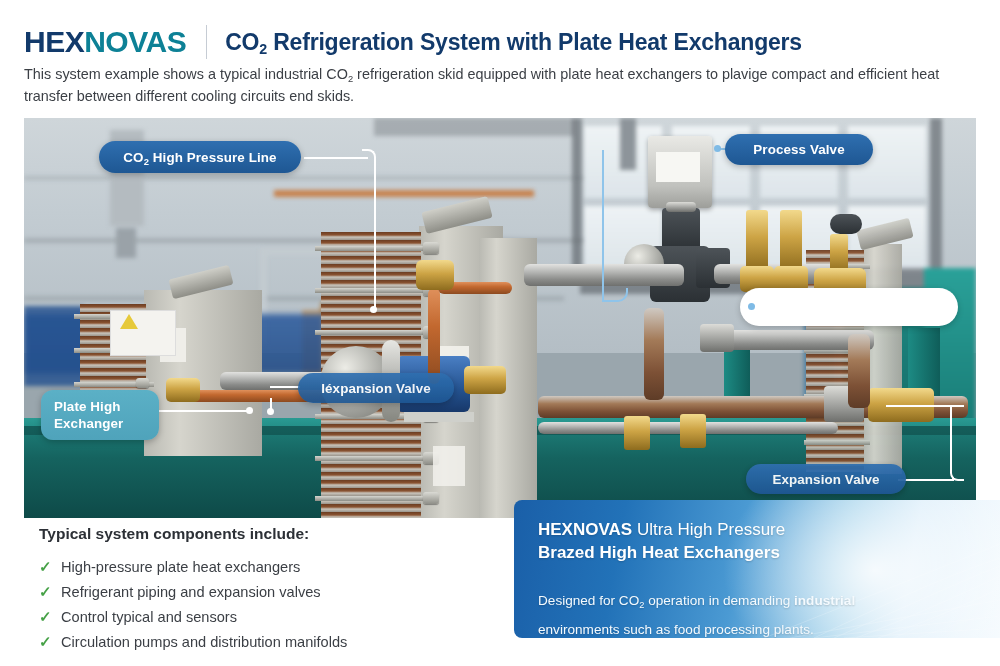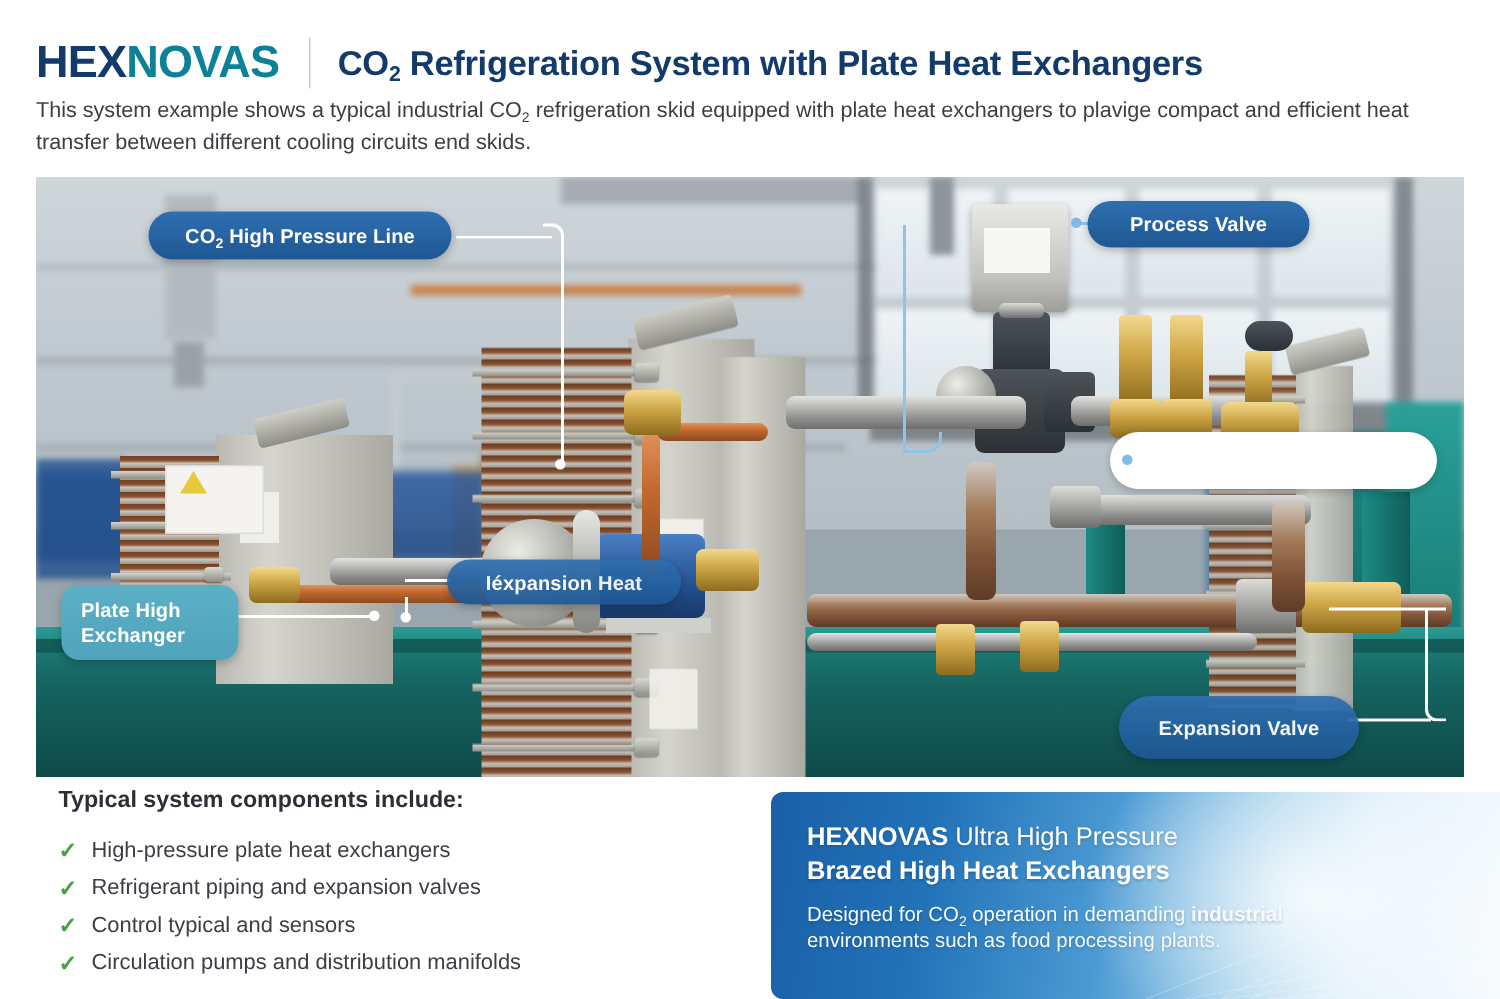--- a/index.html
+++ b/index.html
@@ -104,34 +104,34 @@
 
   
   .components { position: absolute; left: 39px; top: 525px; width: 470px; }
   .comp-title { font-size: 15.5px; font-weight: 700; color: #2c3036; margin-bottom: 11px; }
   .comp-item { display: flex; align-items: center; height: 25px; }
   .check { width: 22px; color: #46a147; font-size: 15px; font-weight: 700;
            display: flex; align-items: center; }
   .comp-label { font-size: 14.6px; color: #3b3f45; }
 
   
-  .panel { position: absolute; left: 514px; top: 528px; width: 486px; height: 138px;
+  .panel { position: absolute; left: 514px; top: 500px; width: 486px; height: 138px;
            border-top-left-radius: 8px; border-bottom-left-radius: 8px;
            overflow: hidden;
            background: linear-gradient(100deg,
               #1a5fa8 0%, #2272b8 22%, #4b9ad3 46%, #9fd0ea 66%,
               #dceefa 80%, #eef7fd 92%, #f6fbfe 100%); }
   .panel-lines { position: absolute; inset: 0; opacity: .5; }
   .panel-glow { position: absolute; right: -40px; top: -60px; width: 330px; height: 260px;
                 background: radial-gradient(ellipse at center, rgba(255,255,255,.85), rgba(255,255,255,0) 65%); }
   .panel-body { position: relative; padding: 18px 22px 0 24px; }
   .panel-h { font-size: 17px; line-height: 23px; color: #ffffff; font-weight: 700;
              text-shadow: 0 1px 2px rgba(0,0,0,.18); }
   .panel-h .light { font-weight: 400; }
-  .panel-p { margin-top: 10px; font-size: 13.6px; line-height: 16px; color: #f4fafe;
+  .panel-p { margin-top: 23px; font-size: 13.6px; line-height: 27px; color: #f4fafe;
              text-shadow: 0 1px 2px rgba(0,0,0,.18); max-width: 400px; }
   .panel-p sub { font-size: .68em; vertical-align: baseline; position: relative; top: 3px; }
   .panel-p b { font-weight: 700; }
 </style>
 </head>
 <body>
 
 <div class="page">
 
   <div class="header">
@@ -331,27 +331,27 @@
                   flex-direction:column;justify-content:center;align-items:flex-start;
                   padding-left:13px;line-height:17px;">
         <span>Plate High</span>
         <span>Exchanger</span>
       </div>
 
       <div class="lead-v" style="left:246px;top:280px;height:12px;"></div>
       <div class="lead-h" style="left:246px;top:268px;width:30px;"></div>
       <div class="dot" style="left:243px;top:290px;"></div>
       <div class="pill pill-navy" style="left:274px;top:255px;width:156px;height:30px;opacity:.92;">
-        <span>Iéxpansion Heat</span>
+        <span>Iéxpansion Valve</span>
       </div>
 
       <div class="lead-h" style="left:862px;top:287px;width:78px;"></div>
       <div class="corner-bl" style="left:926px;top:287px;width:14px;height:76px;"></div>
       <div class="lead-h" style="left:874px;top:361px;width:56px;"></div>
-      <div class="pill pill-navy" style="left:722px;top:346px;width:160px;height:42px;opacity:.94;text-align:right;">
+      <div class="pill pill-navy" style="left:722px;top:346px;width:160px;height:30px;opacity:.94;text-align:right;">
         <span>Expansion Valve</span>
       </div>
 
     </div>
   </div>
 
   <div class="components">
     <div class="comp-title">Typical system components include:</div>
 
     <div class="comp-item">

